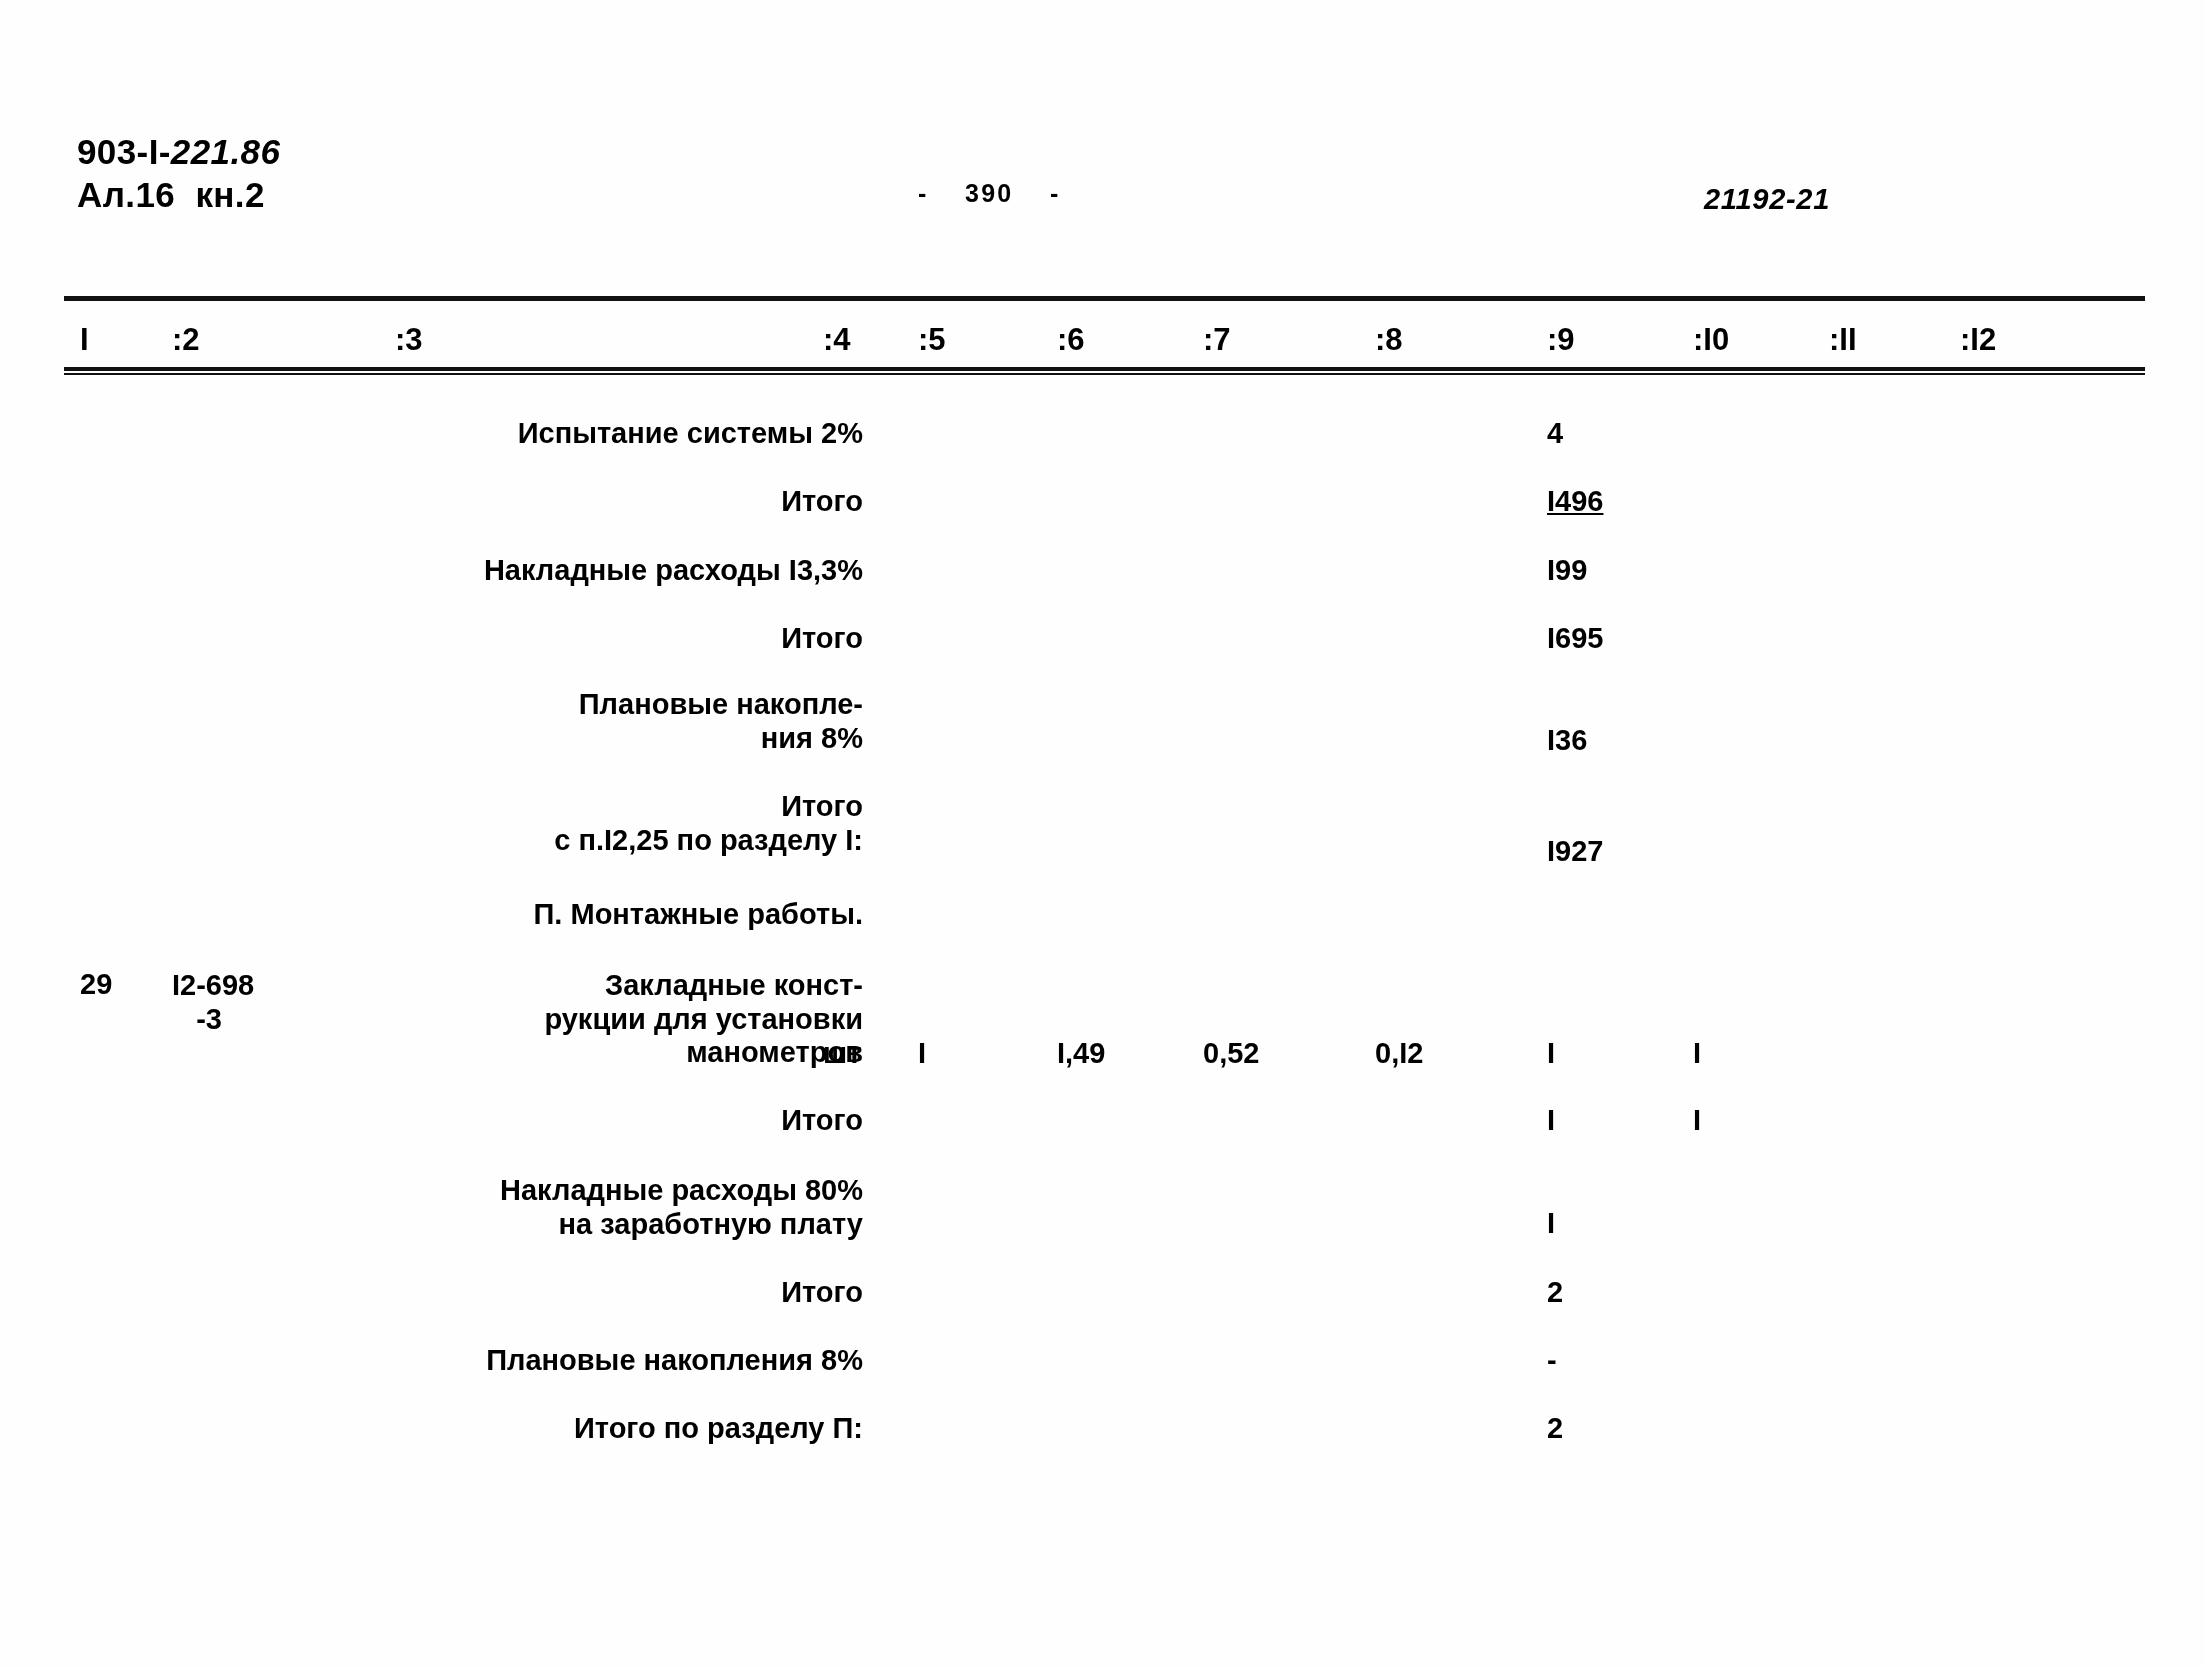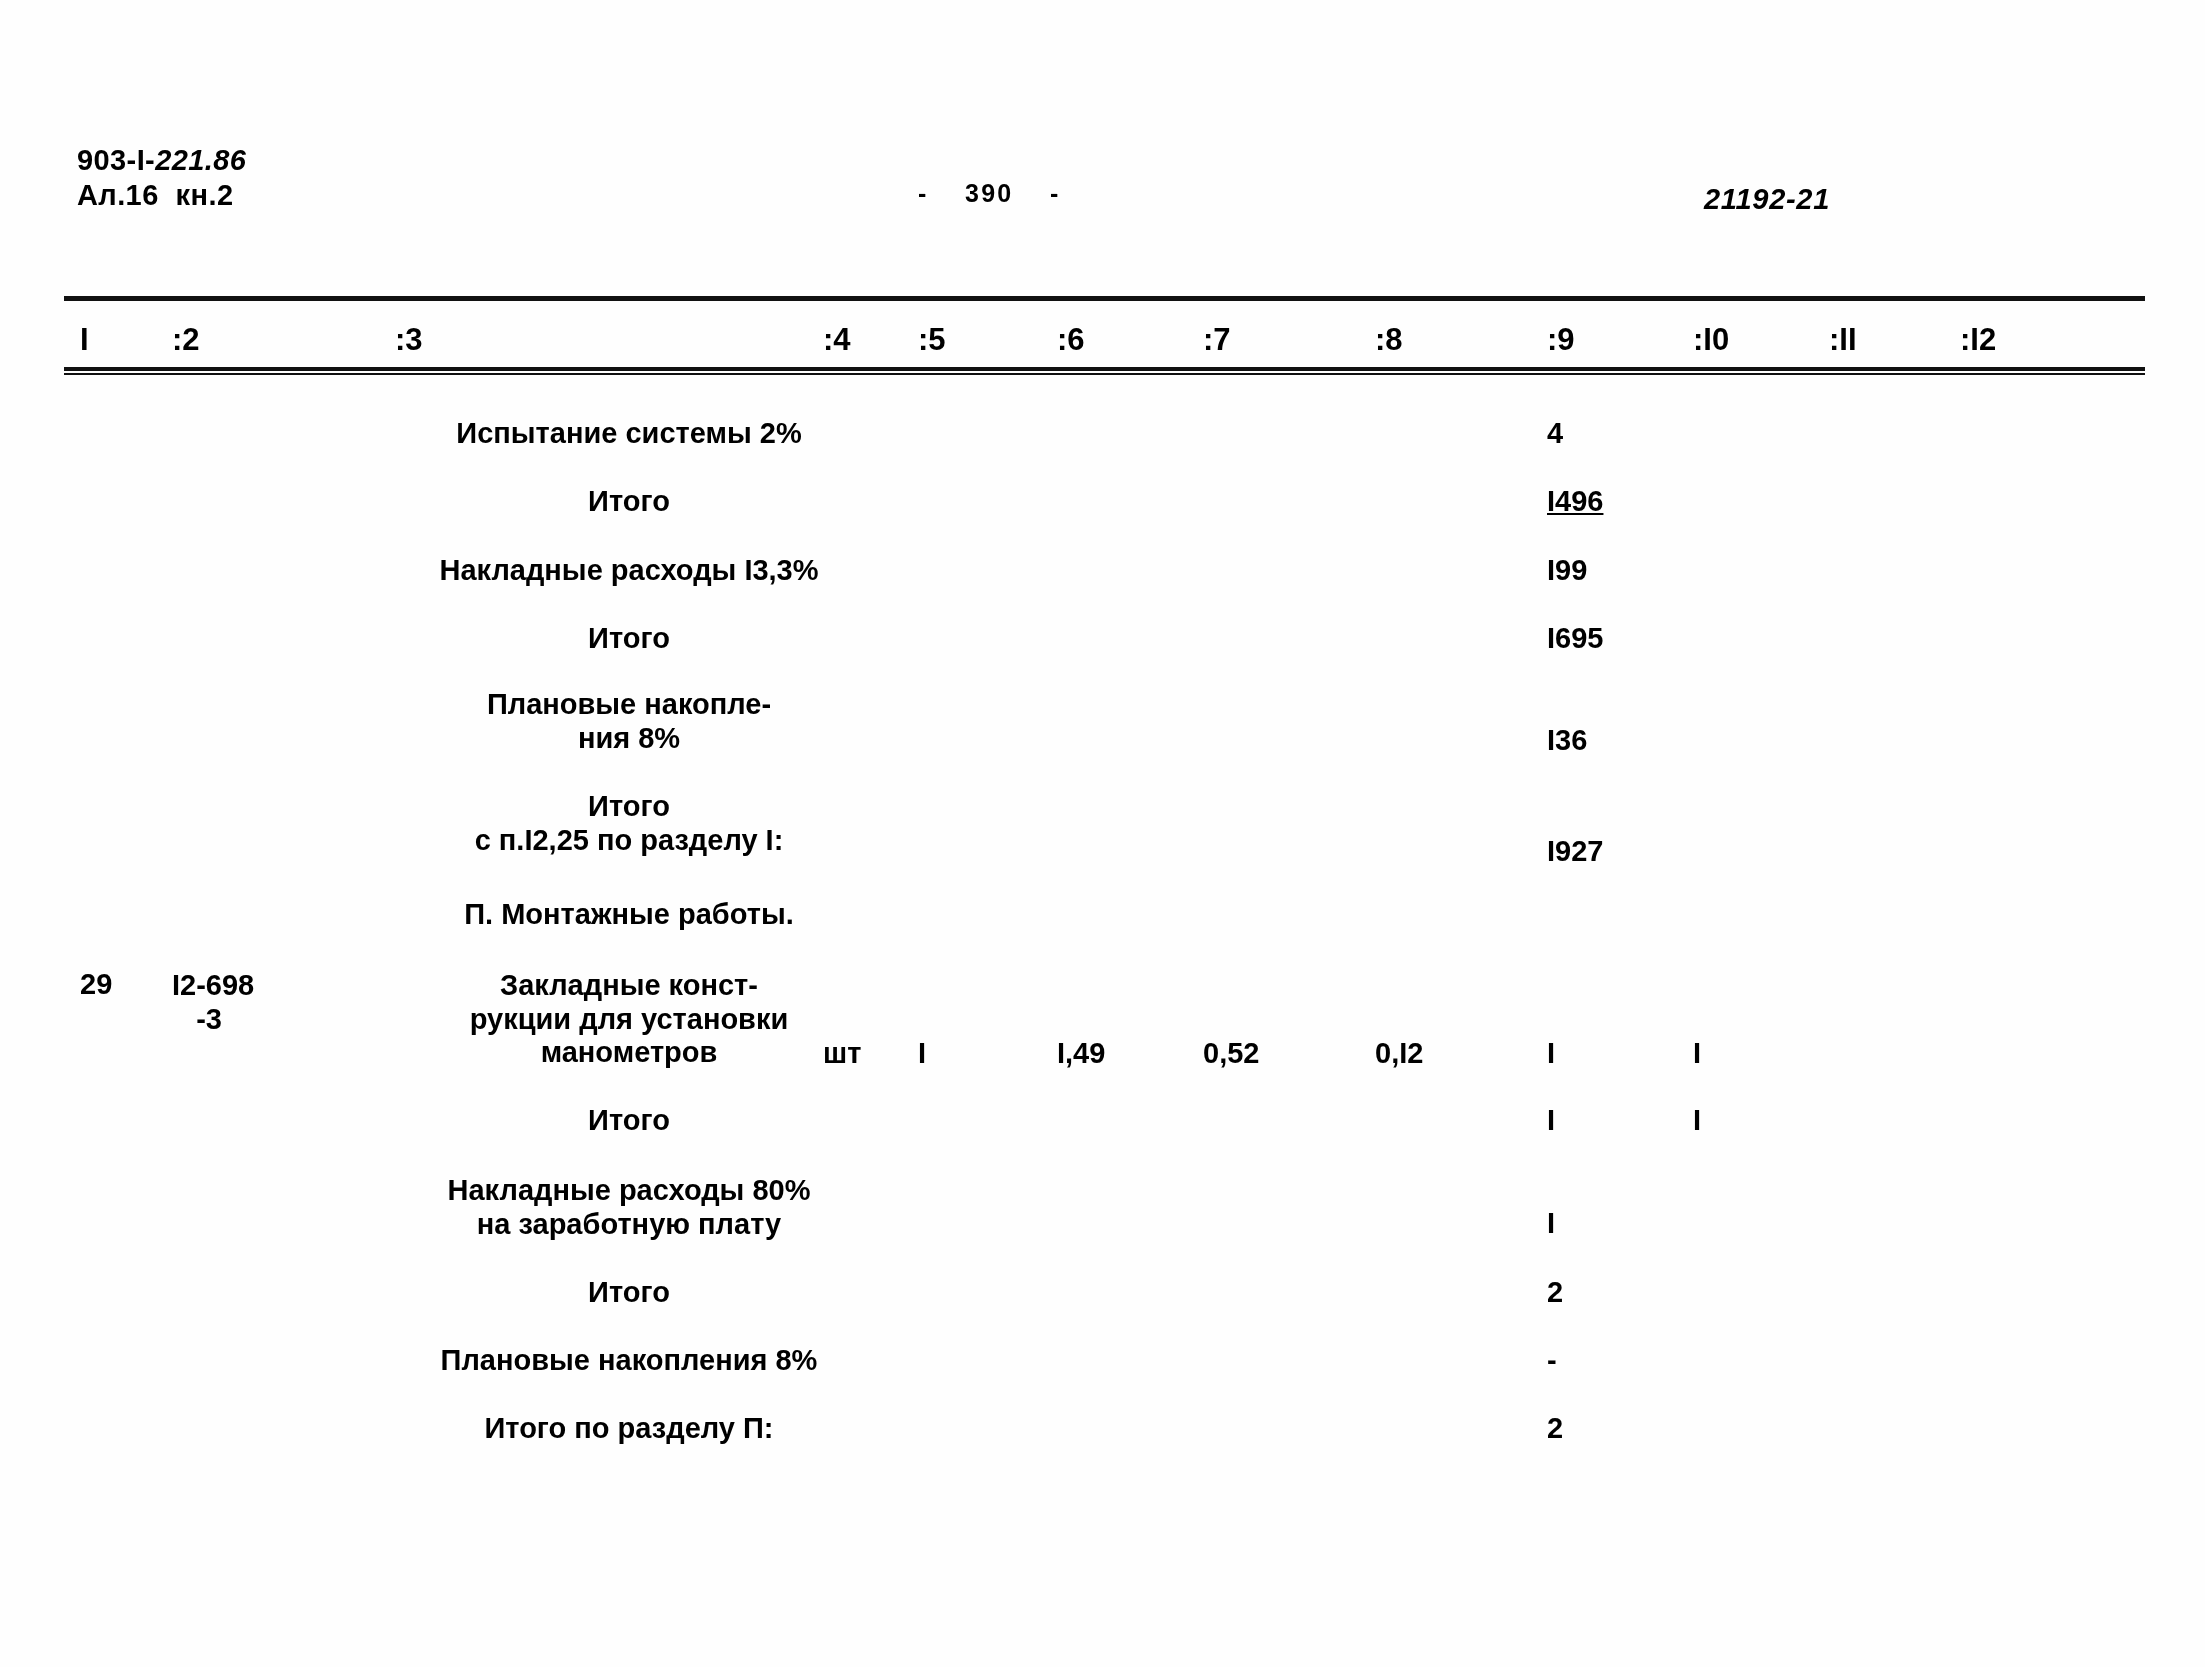--- a/index.html
+++ b/index.html
@@ -20,22 +20,22 @@
     left: 0; top: 0;
     width: 2205px;
     height: 1668px;
     background: #fefefe;
   }
 
   
   .hdr-left {
     position: absolute;
     left: 77px;
-    top: 143px;
-    font-size: 29px;
+    top: 131px;
+    font-size: 35px;
     font-weight: bold;
     line-height: 1.22;
     letter-spacing: 0.4px;
     white-space: pre;
   }
   .hdr-left .code2 {
     font-style: italic;
   }
   .hdr-center {
     position: absolute;
@@ -85,21 +85,21 @@
   }
   .cell {
     position: absolute;
     font-size: 29px;
     font-weight: bold;
     line-height: 1.16;
     white-space: pre;
   }
   .c-num  { left: 80px;  width: 88px; text-align: left; }
   .c-code { left: 172px;  width: 168px; text-align: left; }
-  .c-desc { left: 395px;  width: 468px; text-align: center; }
+  .c-desc { left: 395px;  width: 468px; text-align: right; }
   .c-unit { left: 823px; width: 80px; text-align: left; }
   .c-5    { left: 918px; width: 80px; text-align: left; }
   .c-6    { left: 1057px; width: 132px; text-align: left; }
   .c-7    { left: 1203px; width: 132px; text-align: left; }
   .c-8    { left: 1375px; width: 132px; text-align: left; }
   .c-9    { left: 1547px; width: 146px; text-align: left; }
   .c-10   { left: 1693px; width: 117px; text-align: left; }
 </style>
 </head>
 <body>

